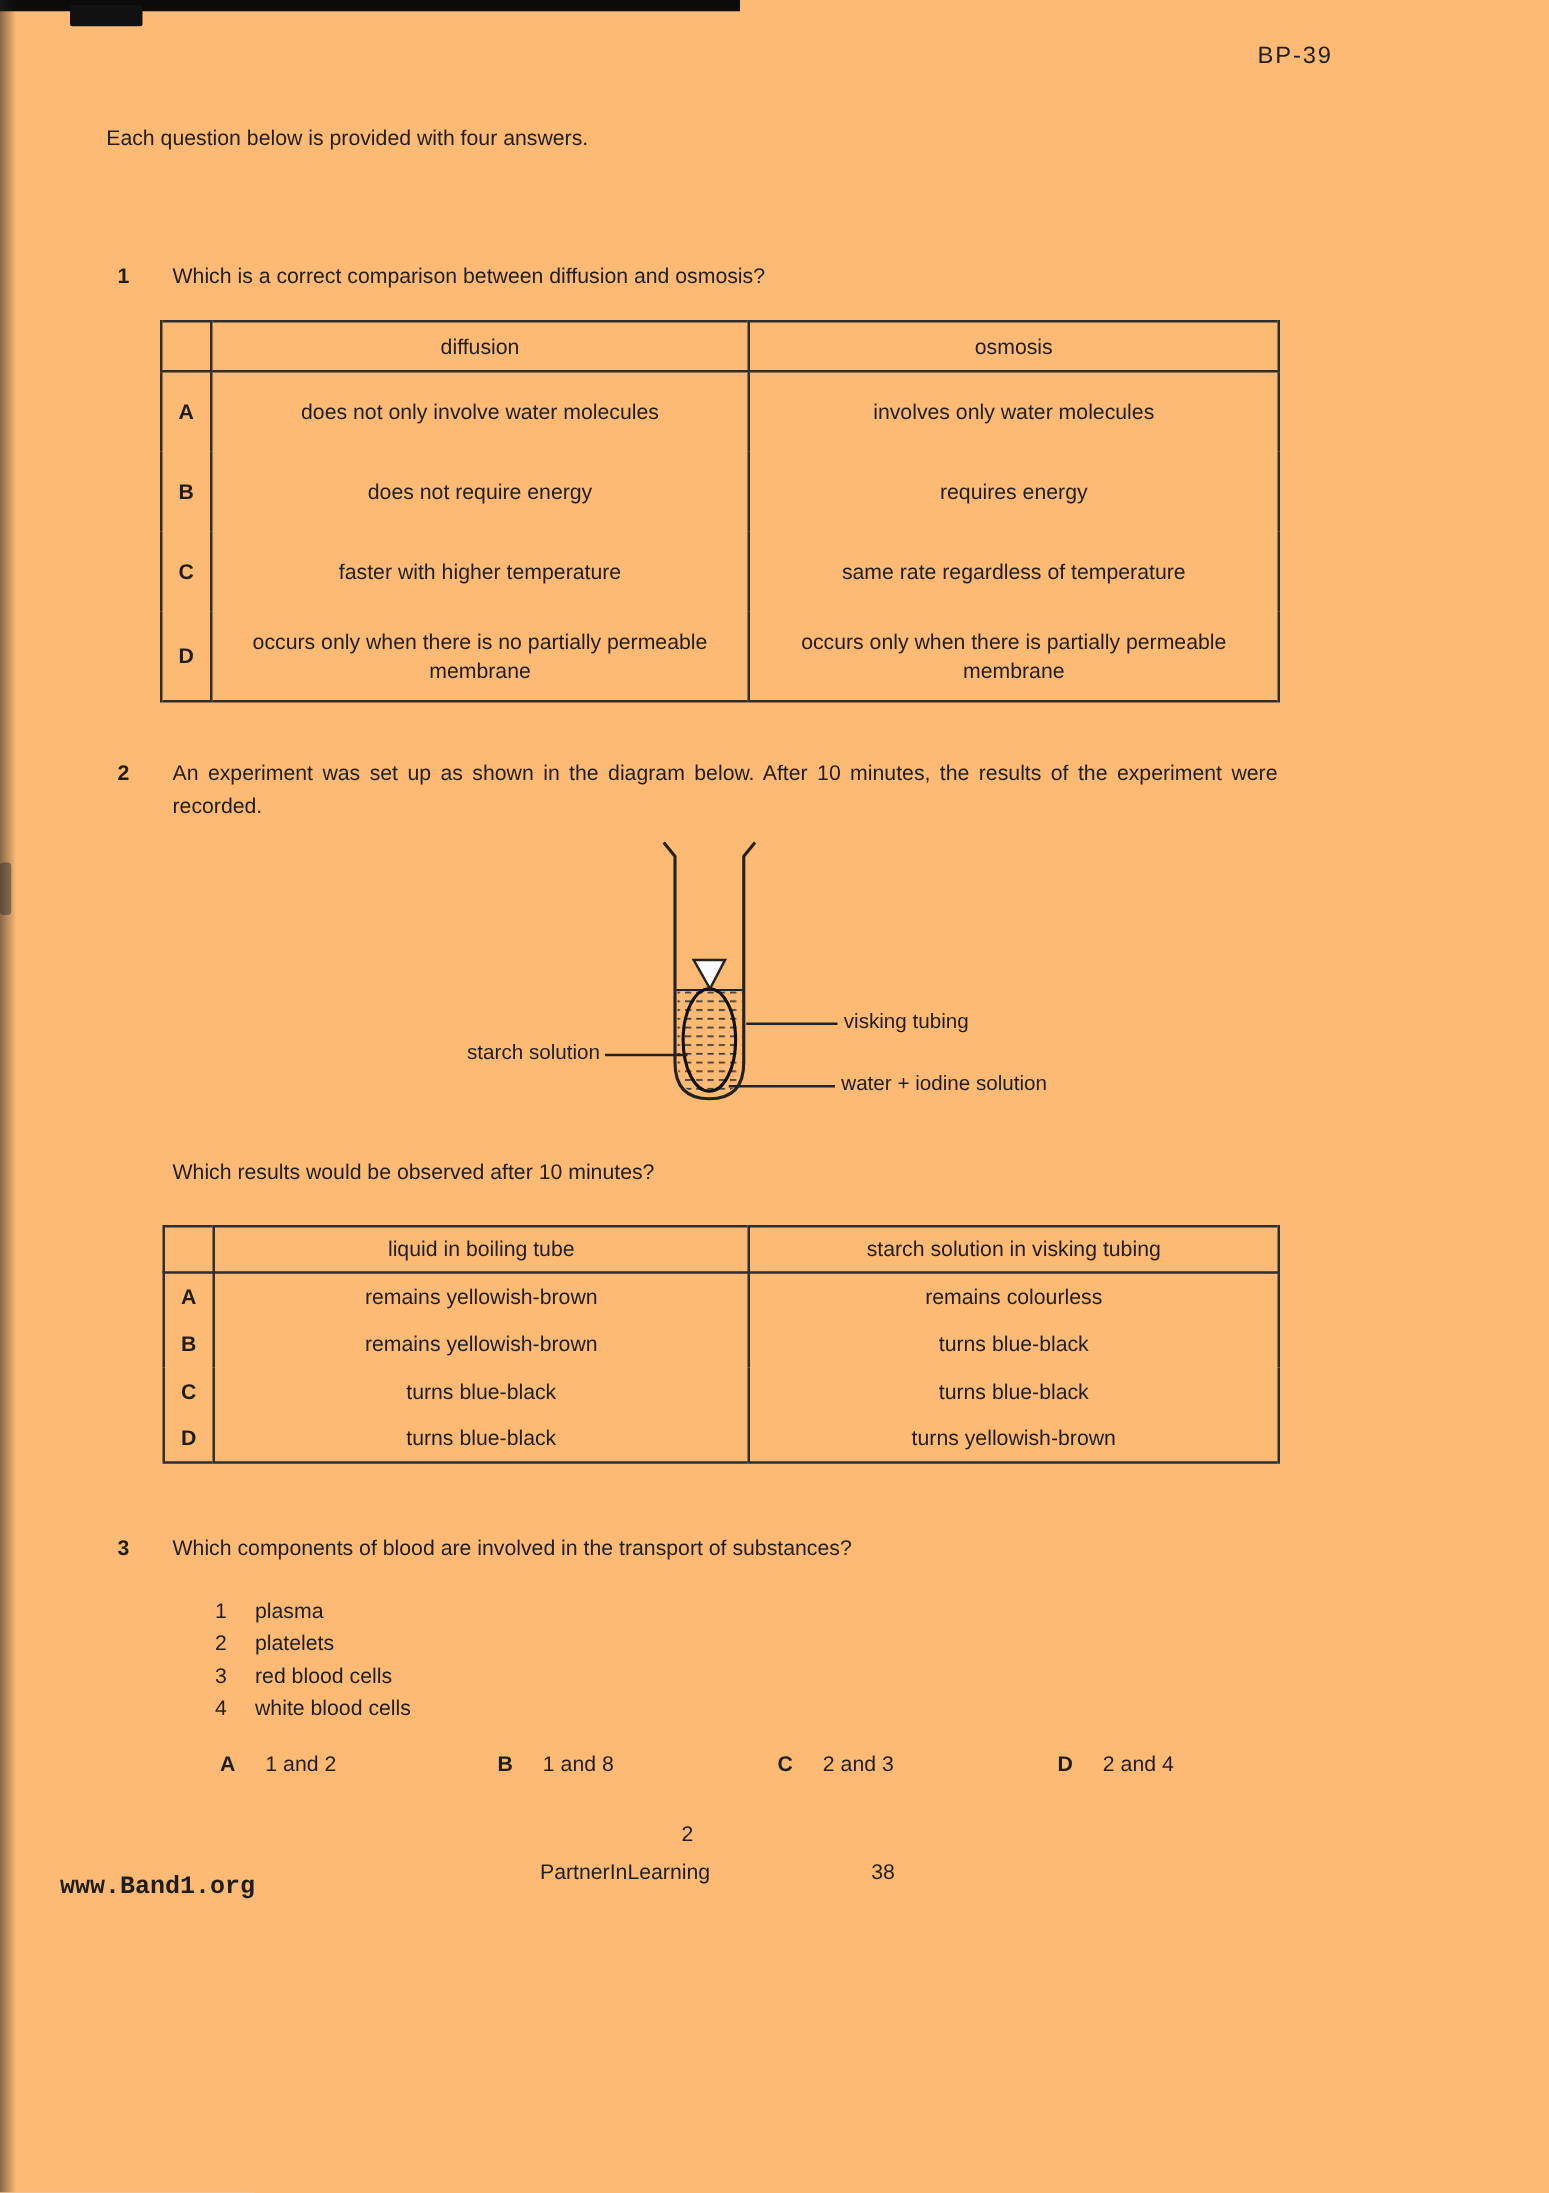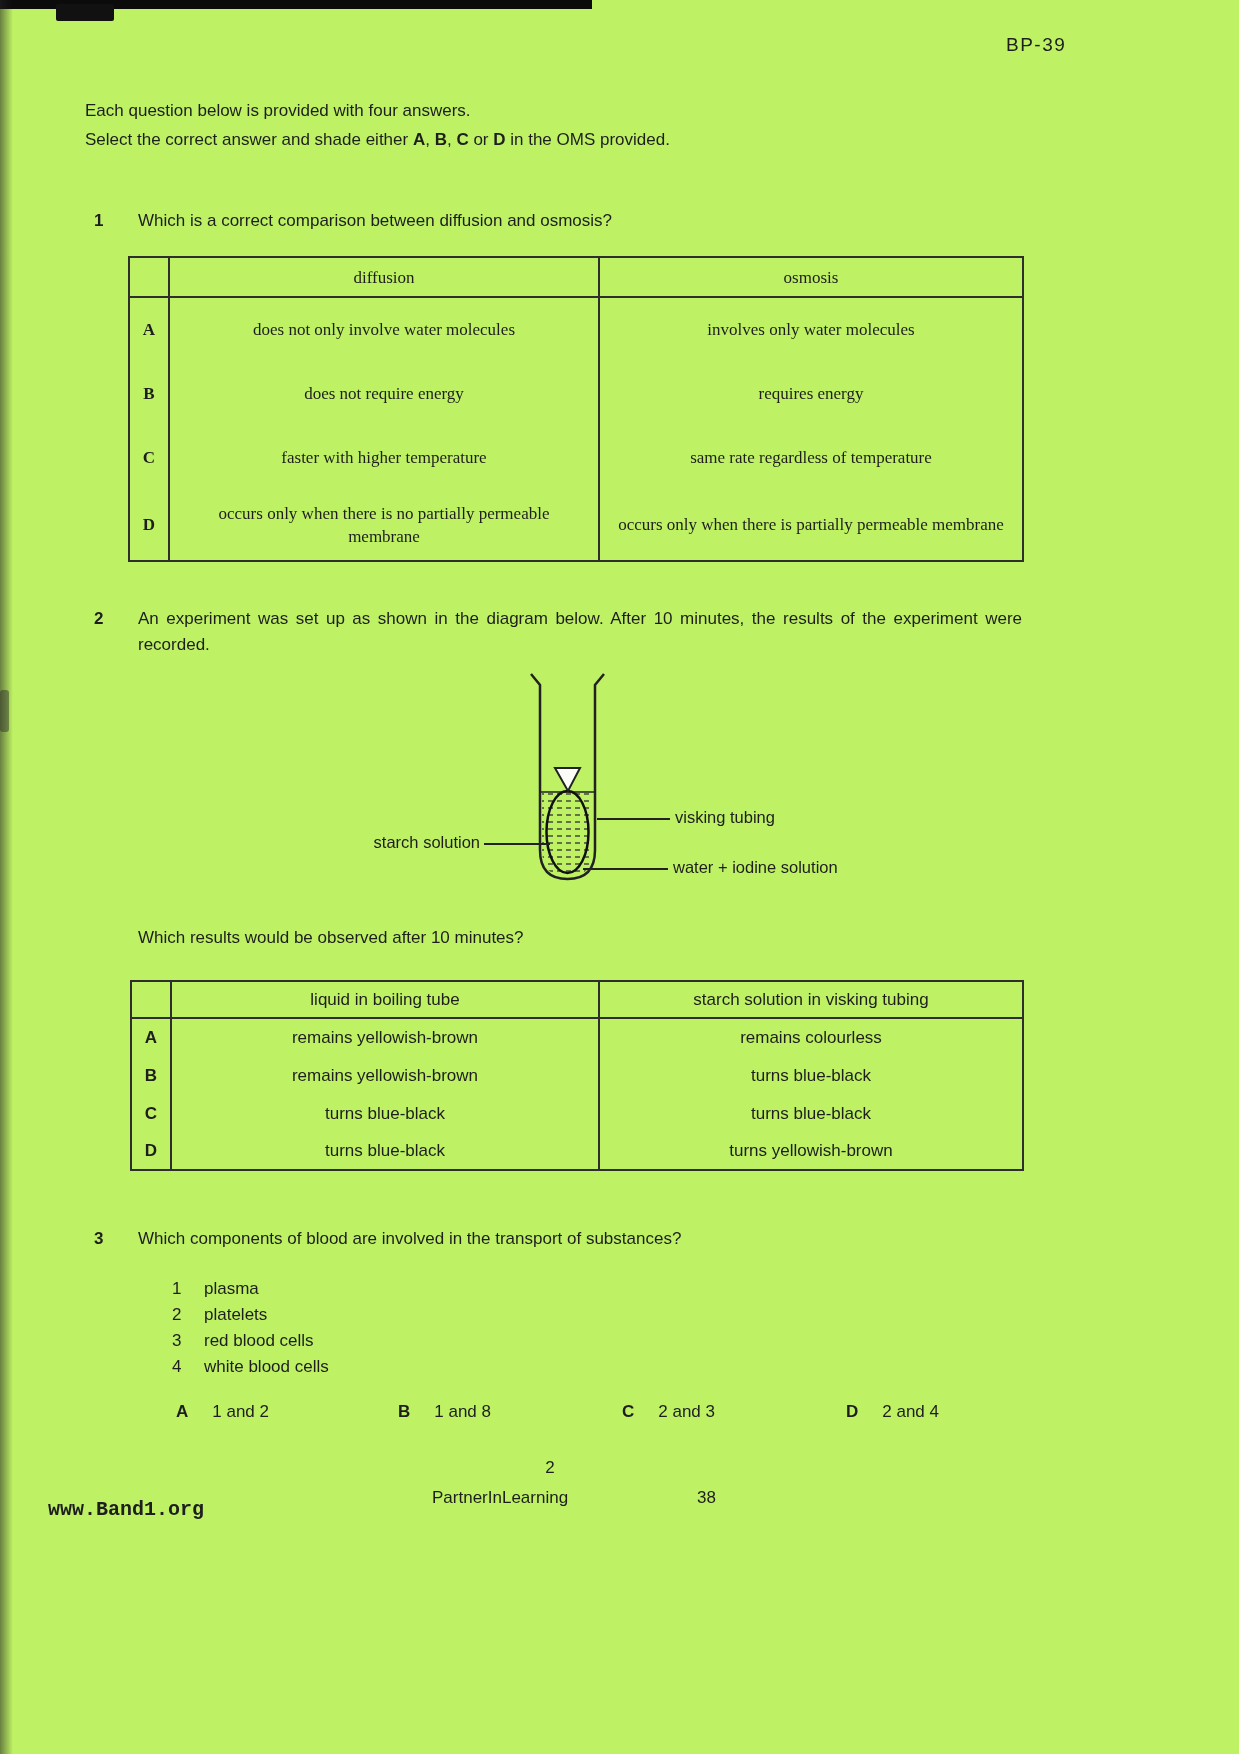--- a/index.html
+++ b/index.html
@@ -7,21 +7,21 @@
   body {
     font-family: "Liberation Sans", sans-serif;
     color: #1e1e1e;
     background: #d9d9d6;
   }
   .page {
     position: relative;
     width: 1239px;
     height: 1754px;
     margin: 0 auto;
-    background: #bef264;
+    background: #fdba74;
     overflow: hidden;
   }
 
   
   .artifact-top-bar { position: absolute; left: 0; top: 0; width: 592px; height: 9px; background: #0b0b0b; }
   .artifact-top-blob { position: absolute; left: 56px; top: 4px; width: 58px; height: 17px; background: #111; border-radius: 2px; }
   .artifact-left-band { position: absolute; left: 0; top: 0; width: 13px; height: 1754px;
     background: linear-gradient(to right, rgba(35,35,35,.55), rgba(35,35,35,0)); }
   .artifact-smudge { position: absolute; left: 0; top: 690px; width: 9px; height: 42px; background: rgba(40,40,40,.45); border-radius: 3px; }
 
@@ -46,21 +46,21 @@
   table.mcq td {
     border-left: 2px solid #2e2e2e;
     border-right: 2px solid #2e2e2e;
     padding: 2px 12px;
     vertical-align: middle;
     line-height: 23px;
   }
   table.mcq tr.head td { border-bottom: 2px solid #2e2e2e; }
   table.mcq td.lbl { font-weight: bold; padding: 2px 4px; }
 
-  #q1-table { left: 128px; top: 256px; width: 894px; font-family: Liberation Serif, serif; }
+  #q1-table { left: 128px; top: 256px; width: 894px; }
   #q1-table tr.head td { height: 40px; }
   #q1-table tr.r { height: 64px; }
   #q1-table tr.rd { height: 72px; }
 
   #q2-table { left: 130px; top: 980px; width: 892px; }
   #q2-table tr.head td { height: 37px; }
   #q2-table tr.r { height: 38px; }
 
   .diagram { position: absolute; left: 350px; top: 672px; width: 530px; height: 235px; }
   .diagram svg { position: absolute; left: 0; top: 0; }
@@ -88,21 +88,20 @@
 
   <div class="artifact-top-bar"></div>
   <div class="artifact-top-blob"></div>
   <div class="artifact-left-band"></div>
   <div class="artifact-smudge"></div>
 
   <div class="doc-code">BP-39</div>
 
   <div class="section">
     <div>Each question below is provided with four answers.</div>
-    <div><span>Select the correct answer and shade either </span><span class="b">A</span><span>, </span><span class="b">B</span><span>, </span><span class="b">C</span><span> or </span><span class="b">D</span><span> in the OMS provided.</span></div>
   </div>
 
   <div class="question" style="left:94px; top:208px; width:920px;">
     <div class="qnum">1</div>
     <div class="qtext">Which is a correct comparison between diffusion and osmosis?</div>
   </div>
 
   <table class="mcq" id="q1-table">
     <colgroup>
         <col style="width:40px">

